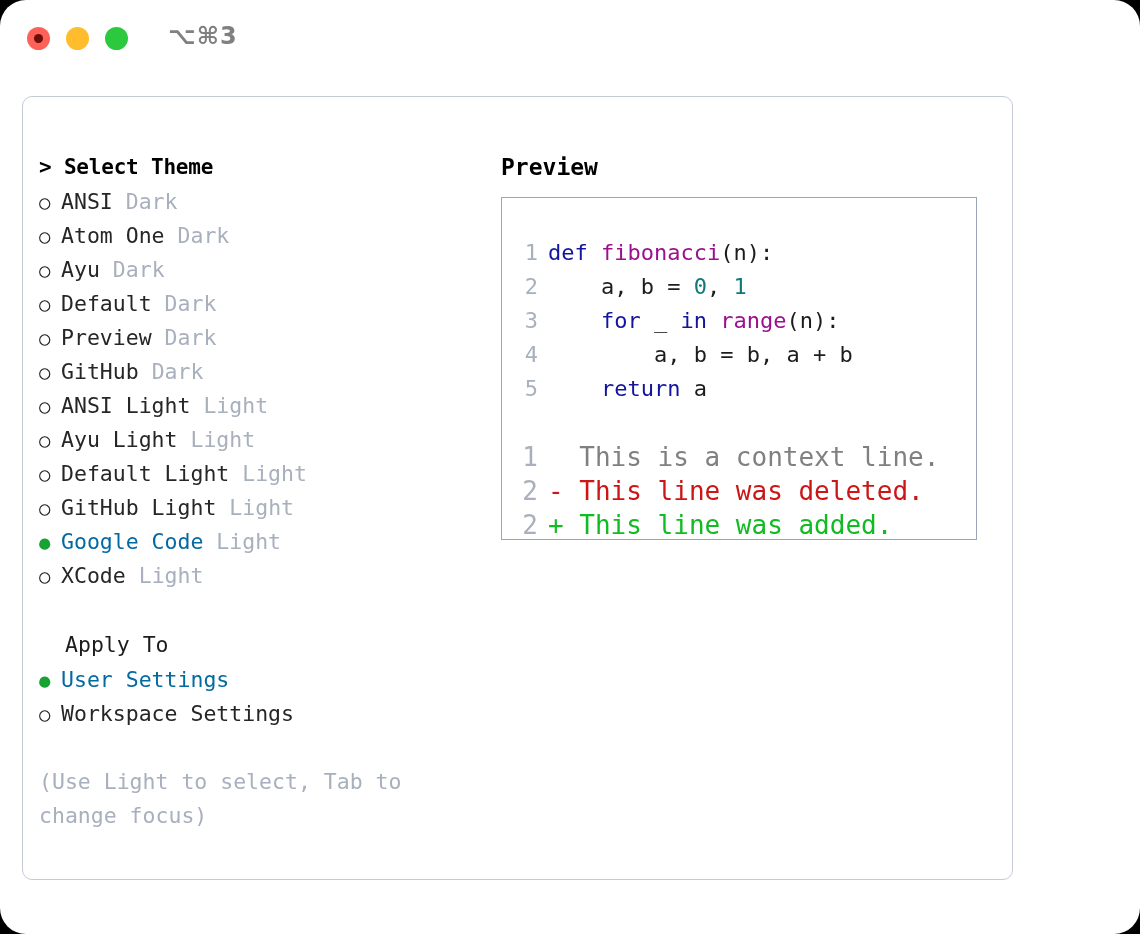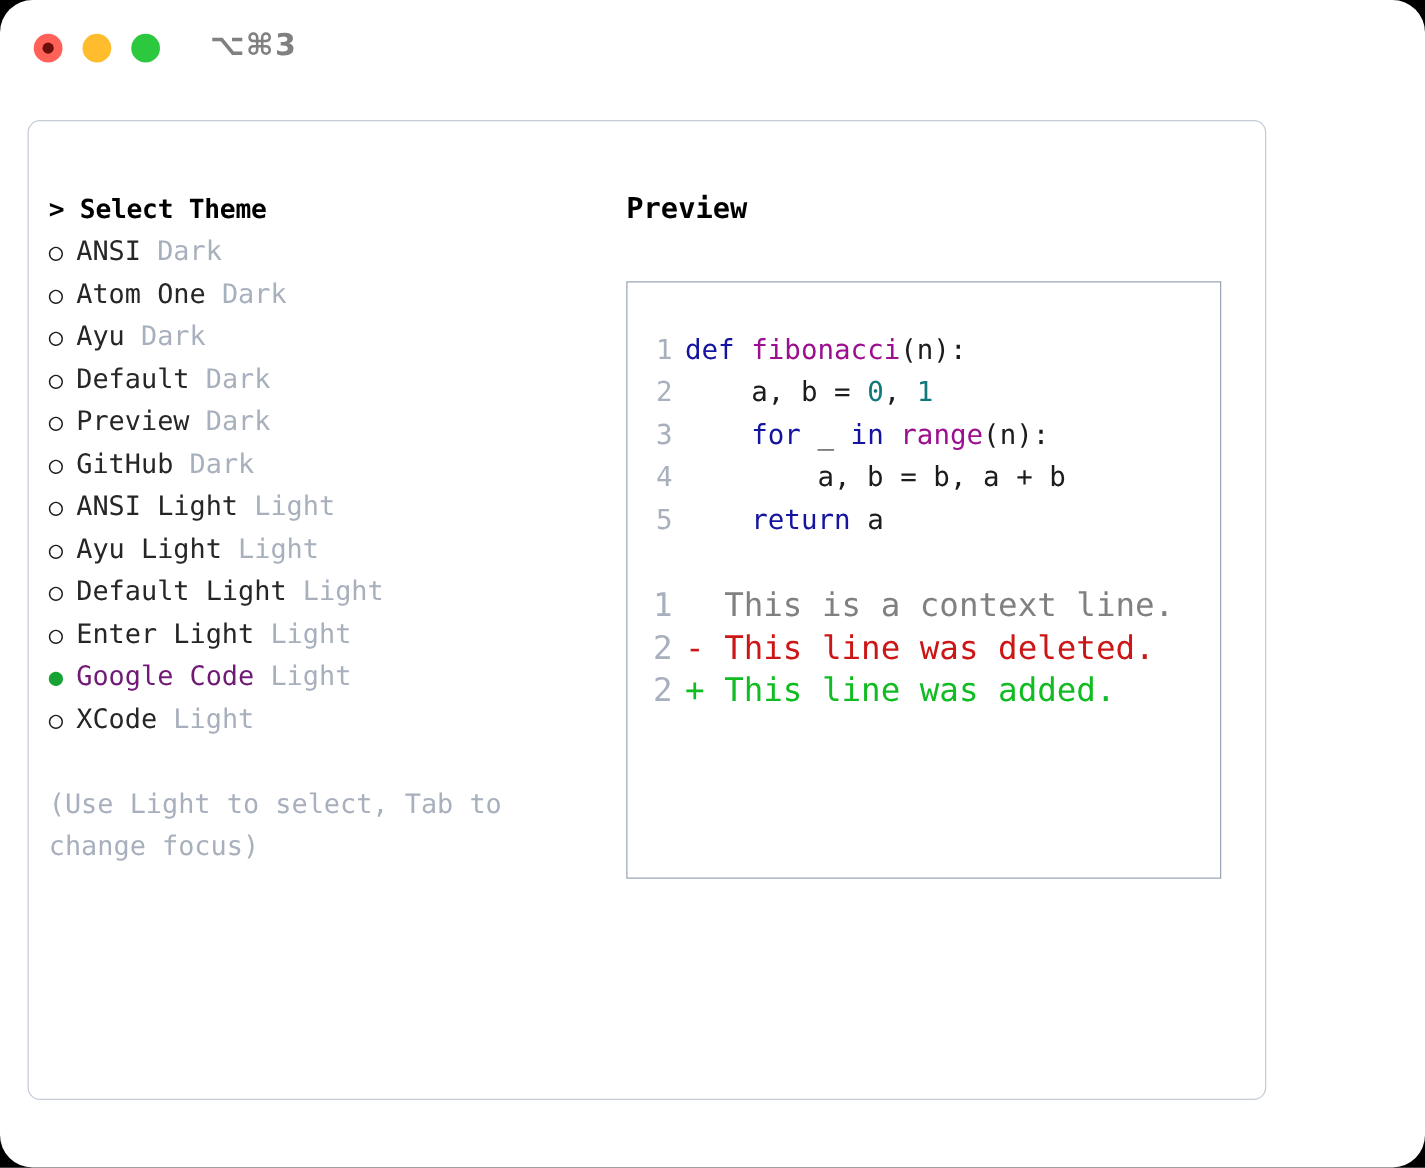--- a/index.html
+++ b/index.html
@@ -101,21 +101,21 @@
   }
   .bullet {
     display: inline-block;
     width: 22px;
     text-align: left;
     font-size: 19px;
   }
   .bullet.off { color: #1c1c1c; }
   .bullet.on  { color: #17a333; }
   .theme-name { color: #262626; text-align: right; }
-  .theme-item.selected .theme-name { color: #701a75; margin-top: 40px; }
+  .theme-item.selected .theme-name { color: #0369a1; margin-top: 40px; }
   .theme-kind {
     color: #a8b0bd;
   }
   #apply-section {
     margin-top: 34px;
   }
   #apply-to-header {
     font-size: 21.5px;
     line-height: 36px;
     color: #1c1c1c;
@@ -139,23 +139,23 @@
     width: 500px;
   }
   #preview-header {
     font-family: "DejaVu Sans Mono", monospace;
     font-size: 23px;
     font-weight: bold;
     color: #000000;
     line-height: 36px;
   }
   #preview-box {
-    margin-top: 40px;
+    margin-top: 12px;
     width: 476px;
-    height: 478px;
+    height: 343px;
     border: 1.6px solid #9aa6b8;
     box-sizing: border-box;
     background: #ffffff;
     position: relative;
   }
   #code-block {
     position: absolute;
     left: 14px;
     top: 38px;
     font-family: "DejaVu Sans Mono", monospace;
@@ -208,25 +208,32 @@
       <div id="theme-list">
           <div class="mono-row theme-item"><span class="bullet off">○</span><span class="theme-name">ANSI</span> <span class="theme-kind">Dark</span></div>
           <div class="mono-row theme-item"><span class="bullet off">○</span><span class="theme-name">Atom One</span> <span class="theme-kind">Dark</span></div>
           <div class="mono-row theme-item"><span class="bullet off">○</span><span class="theme-name">Ayu</span> <span class="theme-kind">Dark</span></div>
           <div class="mono-row theme-item"><span class="bullet off">○</span><span class="theme-name">Default</span> <span class="theme-kind">Dark</span></div>
           <div class="mono-row theme-item"><span class="bullet off">○</span><span class="theme-name">Preview</span> <span class="theme-kind">Dark</span></div>
           <div class="mono-row theme-item"><span class="bullet off">○</span><span class="theme-name">GitHub</span> <span class="theme-kind">Dark</span></div>
           <div class="mono-row theme-item"><span class="bullet off">○</span><span class="theme-name">ANSI Light</span> <span class="theme-kind">Light</span></div>
           <div class="mono-row theme-item"><span class="bullet off">○</span><span class="theme-name">Ayu Light</span> <span class="theme-kind">Light</span></div>
           <div class="mono-row theme-item"><span class="bullet off">○</span><span class="theme-name">Default Light</span> <span class="theme-kind">Light</span></div>
-          <div class="mono-row theme-item"><span class="bullet off">○</span><span class="theme-name">Enter Light</span> <span class="theme-kind">Light</span></div>
+          <div class="mono-row theme-item"><span class="bullet off">○</span><span class="theme-name">GitHub Light</span> <span class="theme-kind">Light</span></div>
           <div class="mono-row theme-item selected"><span class="bullet on">●</span><span class="theme-name">Google Code</span> <span class="theme-kind">Light</span></div>
           <div class="mono-row theme-item"><span class="bullet off">○</span><span class="theme-name">XCode</span> <span class="theme-kind">Light</span></div>
         </div>
 
+      <div id="apply-section">
+        <div id="apply-to-header">Apply To</div>
+        <div id="apply-list">
+            <div class="mono-row theme-item selected"><span class="bullet on">●</span><span class="theme-name">User Settings</span></div>
+            <div class="mono-row theme-item"><span class="bullet off">○</span><span class="theme-name">Workspace Settings</span></div>
+          </div>
+      </div>
 
       <div id="hint-text">(Use Light to select, Tab to change focus)</div>
     </div>
 
     <div id="preview-column">
       <div id="preview-header">Preview</div>
 
       <div id="preview-box">
         <div id="code-block"><div><span class="lineno">1</span><span class="tok-kw">def </span><span class="tok-fn">fibonacci</span><span class="tok-plain">(n):</span></div><div><span class="lineno">2</span><span class="tok-plain">    a, b = </span><span class="tok-num">0</span><span class="tok-plain">, </span><span class="tok-num">1</span></div><div><span class="lineno">3</span><span class="tok-plain">    </span><span class="tok-kw">for</span><span class="tok-plain"> _ </span><span class="tok-kw">in</span><span class="tok-plain"> </span><span class="tok-fn">range</span><span class="tok-plain">(n):</span></div><div><span class="lineno">4</span><span class="tok-plain">        a, b = b, a + b</span></div><div><span class="lineno">5</span><span class="tok-plain">    </span><span class="tok-kw">return</span><span class="tok-plain"> a</span></div></div>
         <div id="diff-block"><div><span class="lineno">1</span><span class="diff-ctx"> </span><span class="diff-ctx"> </span><span class="diff-ctx">This is a context line.</span></div><div><span class="lineno">2</span><span class="diff-del">-</span><span class="diff-del"> </span><span class="diff-del">This line was deleted.</span></div><div><span class="lineno">2</span><span class="diff-add">+</span><span class="diff-add"> </span><span class="diff-add">This line was added.</span></div></div>

